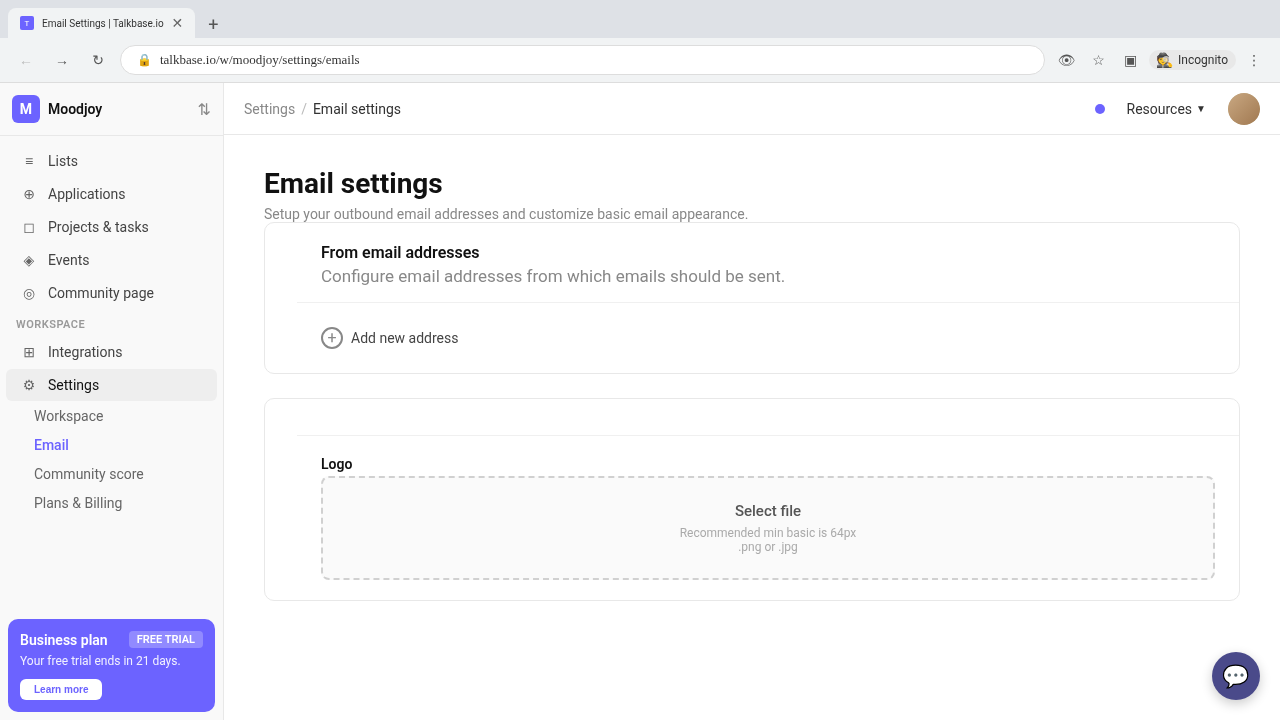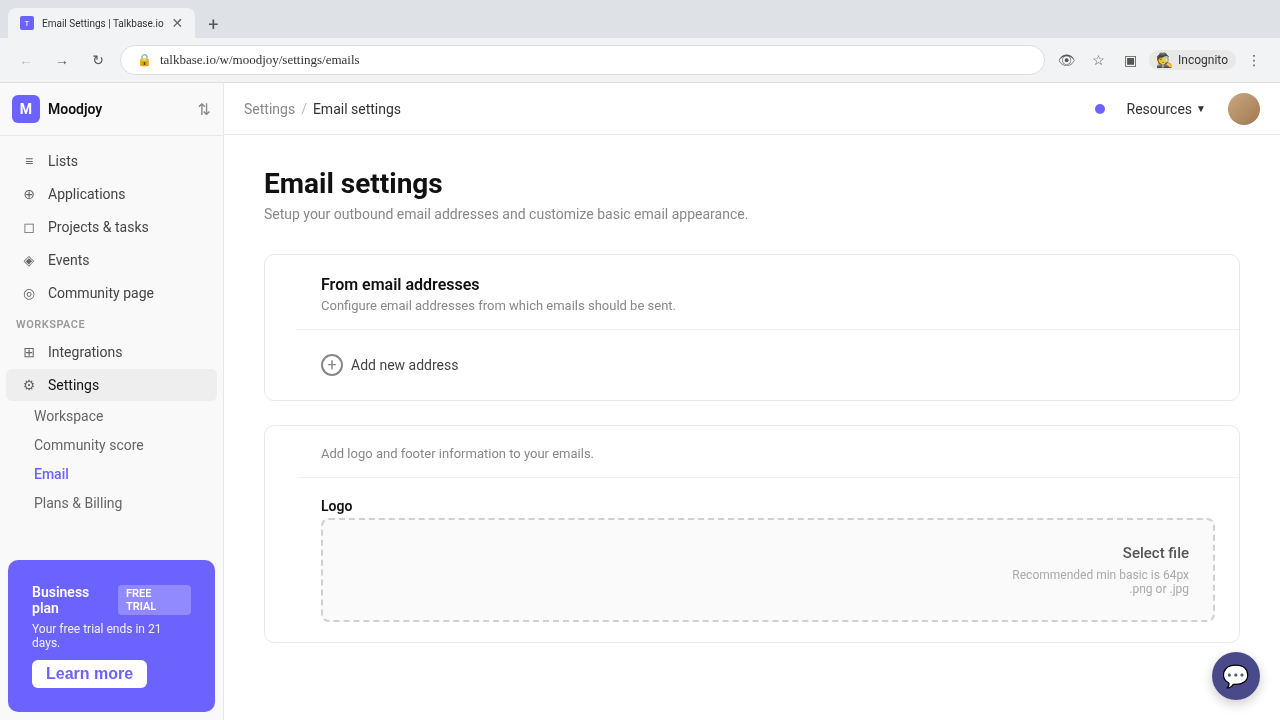--- a/index.html
+++ b/index.html
@@ -37,62 +37,62 @@
     .nav-item.active { background: #eeeeee; color: #111; }
     .nav-item .nav-icon { width: 18px; height: 18px; display: flex; align-items: center; justify-content: center; color: #666; flex-shrink: 0; }
     .nav-item .nav-label { font-size: 14px; }
 
     .section-label { padding: 8px 16px 4px; font-size: 11px; font-weight: 600; color: #999; letter-spacing: 0.5px; text-transform: uppercase; }
 
     .sub-nav-item { display: flex; align-items: center; padding: 6px 14px 6px 28px; cursor: pointer; font-size: 14px; color: #666; border-radius: 6px; margin: 1px 6px; }
     .sub-nav-item.active { color: #6c63ff; font-weight: 500; }
 
     
-    .business-plan-banner { margin: 8px; background: #6c63ff; border-radius: 10px; padding: 24px; color: white; position: absolute; bottom: 0; left: 0; right: 0; }
+    .business-plan-banner { margin: 8px; background: #6c63ff; border-radius: 10px; padding: 12px; color: white; position: absolute; bottom: 0; left: 0; right: 0; }
     .banner-header { display: flex; align-items: center; justify-content: space-between; margin-bottom: 6px; }
     .banner-title { font-size: 14px; font-weight: 600; }
     .free-trial-badge { background: rgba(255,255,255,0.25); border-radius: 4px; padding: 2px 8px; font-size: 11px; font-weight: 600; }
     .banner-desc { font-size: 12px; opacity: 0.9; margin-bottom: 10px; }
-    .learn-more-btn { background: white; color: #6c63ff; border: none; border-radius: 6px; padding: 5px 14px; font-size: 16px; font-weight: 600; cursor: pointer; }
+    .learn-more-btn { background: white; color: #6c63ff; border: none; border-radius: 6px; padding: 5px 14px; font-size: 10px; font-weight: 600; cursor: pointer; }
 
     
     .main-content { flex: 1; display: flex; flex-direction: column; overflow: hidden; }
 
     
     .top-bar { display: flex; align-items: center; padding: 0 20px; height: 52px; border-bottom: 1px solid #e8e8e8; background: white; flex-shrink: 0; }
     .breadcrumb { display: flex; align-items: center; gap: 6px; font-size: 14px; color: #888; flex: 1; }
     .breadcrumb-link { color: #888; cursor: pointer; }
     .breadcrumb-sep { color: #bbb; }
     .breadcrumb-current { color: #333; }
     .top-bar-actions { display: flex; align-items: center; gap: 12px; }
     .status-dot { width: 10px; height: 10px; background: #6c63ff; border-radius: 50%; }
     .resources-btn { display: flex; align-items: center; gap: 4px; padding: 4px 10px; border-radius: 6px; cursor: pointer; font-size: 14px; color: #333; }
     .avatar { width: 32px; height: 32px; border-radius: 50%; background: #c9b99a; overflow: hidden; cursor: pointer; display: flex; align-items: center; justify-content: center; }
     .avatar-img { width: 100%; height: 100%; object-fit: cover; background: linear-gradient(135deg, #c9a882, #a07850); border-radius: 50%; }
 
     
     .page-content { flex: 1; overflow-y: auto; padding: 32px 40px; }
     .page-title { font-size: 28px; font-weight: 700; color: #111; margin-bottom: 6px; }
-    .page-subtitle { font-size: 14px; color: #888; margin-bottom: 32px; }
+    .page-subtitle { font-size: 14px; color: #888; }
 
     
     .section-card { border: 1px solid #e8e8e8; border-radius: 10px; margin-bottom: 24px; overflow: hidden; padding-left: 32px; }
     .section-header { padding: 20px 24px 16px; border-bottom: 1px solid #f0f0f0; }
     .section-title { font-size: 16px; font-weight: 600; color: #111; margin-bottom: 4px; }
-    .section-desc { font-size: 13px; color: #888; }
+    .section-desc { font-size: 17px; color: #888; }
     .section-body { padding: 16px 24px; }
 
     .add-address-btn { display: flex; align-items: center; gap: 8px; cursor: pointer; color: #444; font-size: 14px; padding: 8px 0; }
     .add-icon { width: 22px; height: 22px; border: 2px solid #888; border-radius: 50%; display: flex; align-items: center; justify-content: center; font-size: 16px; color: #888; line-height: 1; }
 
     
     .logo-section { padding: 20px 24px; }
     .logo-title { font-size: 14px; font-weight: 600; color: #111; margin-bottom: 4px; }
     .logo-desc { font-size: 13px; color: #888; margin-bottom: 16px; }
-    .file-upload-area { border: 2px dashed #d0d0d0; border-radius: 8px; padding: 24px; text-align: right; background: #fafafa; }
+    .file-upload-area { border: 2px dashed #d0d0d0; border-radius: 8px; padding: 24px; text-align: center; background: #fafafa; }
     .select-file-btn { font-size: 15px; font-weight: 500; color: #555; margin-bottom: 6px; }
     .file-hint { font-size: 12px; color: #aaa; }
 
     
     .chat-bubble { position: fixed; bottom: 20px; right: 20px; width: 48px; height: 48px; background: #4a4a8a; border-radius: 50%; display: flex; align-items: center; justify-content: center; cursor: pointer; box-shadow: 0 4px 12px rgba(0,0,0,0.2); }
     .chat-icon { color: white; font-size: 22px; }
   </style>
 </head>
 <body>
 
@@ -166,25 +166,25 @@
         <span class="nav-label">Integrations</span>
       </div>
       <div class="nav-item active">
         <span class="nav-icon">⚙</span>
         <span class="nav-label">Settings</span>
       </div>
 
       <div class="sub-nav-item">
         <span>Workspace</span>
       </div>
+      <div class="sub-nav-item active">
+        <span>Email</span>
+      </div>
       <div class="sub-nav-item">
         <span>Community score</span>
-      </div>
-      <div class="sub-nav-item active">
-        <span>Email</span>
       </div>
       <div class="sub-nav-item">
         <span>Plans &amp; Billing</span>
       </div>
     </div>
 
     <div style="height: 140px;"></div>
     <div class="business-plan-banner">
       <div class="banner-header">
         <span class="banner-title">Business plan</span>
@@ -227,21 +227,20 @@
         <div class="section-body">
           <div class="add-address-btn">
             <div class="add-icon">+</div>
             <span>Add new address</span>
           </div>
         </div>
       </div>
 
       <div class="section-card">
         <div class="section-header">
-          <div class="section-desc">Add logo and footer information to your emails.</div>
         </div>
         <div class="logo-section">
           <div class="logo-title">Logo</div>
           <div class="file-upload-area">
             <div class="select-file-btn">Select file</div>
             <div class="file-hint">Recommended min basic is 64px</div>
             <div class="file-hint">.png or .jpg</div>
           </div>
         </div>
       </div>

